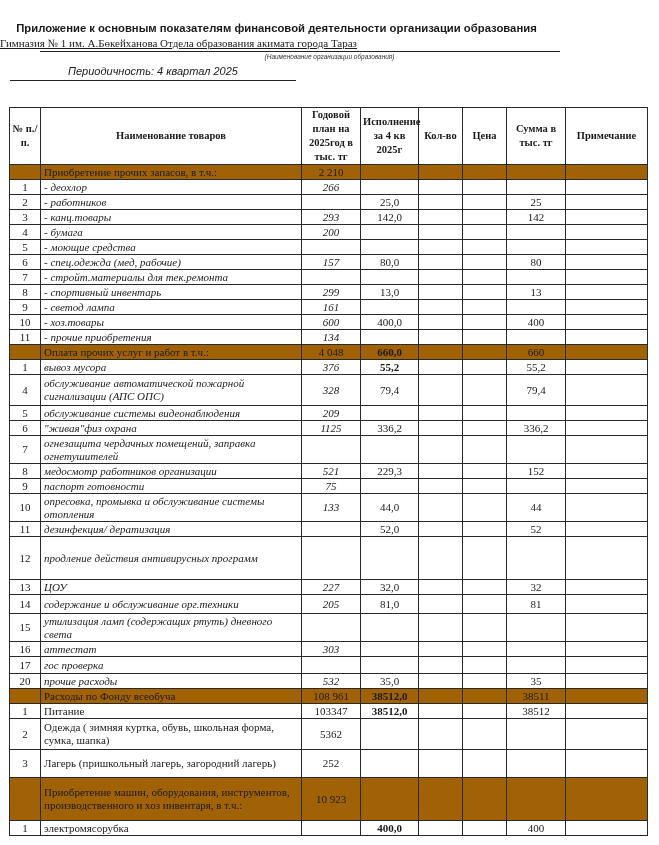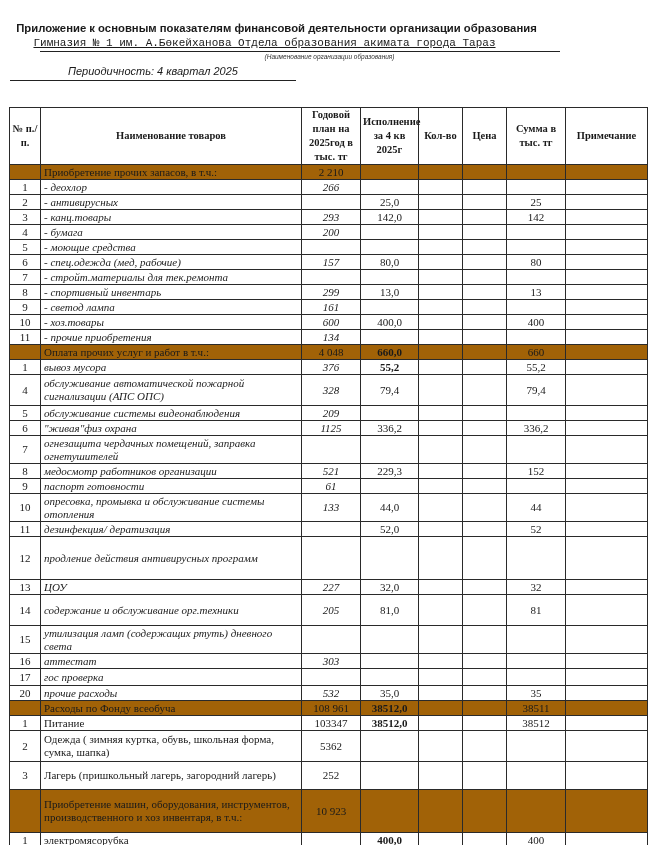--- a/index.html
+++ b/index.html
@@ -1,18 +1,18 @@
 <!DOCTYPE html>
 <html><head>
 <meta charset="utf-8">
 <style>
   html, body { margin: 0; padding: 0; background: #ffffff; }
   body { width: 659px; height: 845px; position: relative; overflow: hidden; font-family: "Liberation Serif", serif; color: #1a1a1a; }
   .title { position: absolute; left: 0; top: 22px; width: 545px; text-align: center; font-family: "Liberation Sans", sans-serif; font-weight: bold; font-size: 11.3px; padding-left: 8px; box-sizing: border-box; }
-  .org { position: absolute; left: 0; top: 37px; width: 529px; text-align: center; font-family: Liberation Mono, monospace; font-size: 11px; text-decoration: underline; }
+  .org { position: absolute; left: 0; top: 37px; width: 529px; font-family: Liberation Serif, serif; font-size: 11px; text-decoration: underline; }
   .org-line { position: absolute; left: 40px; top: 51px; width: 520px; border-top: 1px solid #222; }
   .org-caption { position: absolute; left: 0; top: 53px; width: 659px; text-align: center; font-family: "Liberation Sans", sans-serif; font-style: italic; font-size: 6.5px; color: #333; }
   .period { position: absolute; left: 68px; top: 65px; font-family: "Liberation Sans", sans-serif; font-style: italic; font-size: 11px; }
   .period-line { position: absolute; left: 10px; top: 80px; width: 286px; border-top: 1px solid #222; }
 
   table.report { position: absolute; left: 9px; top: 107px; border-collapse: collapse; table-layout: fixed; width: 638px; font-size: 11px; }
   table.report th, table.report td { border: 1px solid #2a2a2a; padding: 0 3px; vertical-align: middle; line-height: 13px; }
   table.report th { font-weight: bold; text-align: center; font-size: 10.5px; line-height: 14px; padding: 0 2px; }
   td.num { text-align: center; }
   td.name { text-align: left; }
@@ -72,21 +72,21 @@
         <td class="name it"> - деохлор</td>
         <td class="c it">266</td>
         <td class="c"></td>
         <td class="c"></td>
         <td class="c"></td>
         <td class="c"></td>
         <td class="c"></td>
       </tr>
       <tr class="item" style="height: 15px;">
         <td class="num">2</td>
-        <td class="name it"> - антивирусных</td>
+        <td class="name it"> - работников</td>
         <td class="c it"></td>
         <td class="c">25,0</td>
         <td class="c"></td>
         <td class="c"></td>
         <td class="c">25</td>
         <td class="c"></td>
       </tr>
       <tr class="item" style="height: 15px;">
         <td class="num">3</td>
         <td class="name it"> - канц.товары</td>
@@ -243,21 +243,21 @@
         <td class="c it">521</td>
         <td class="c">229,3</td>
         <td class="c"></td>
         <td class="c"></td>
         <td class="c">152</td>
         <td class="c"></td>
       </tr>
       <tr class="item" style="height: 15px;">
         <td class="num">9</td>
         <td class="name it">паспорт готовности</td>
-        <td class="c it">61</td>
+        <td class="c it">75</td>
         <td class="c"></td>
         <td class="c"></td>
         <td class="c"></td>
         <td class="c"></td>
         <td class="c"></td>
       </tr>
       <tr class="item" style="height: 28px;">
         <td class="num">10</td>
         <td class="name it">опресовка, промывка и обслуживание системы отопления</td>
         <td class="c it">133</td>
@@ -290,21 +290,21 @@
       <tr class="item" style="height: 15px;">
         <td class="num">13</td>
         <td class="name it">ЦОУ</td>
         <td class="c it">227</td>
         <td class="c">32,0</td>
         <td class="c"></td>
         <td class="c"></td>
         <td class="c">32</td>
         <td class="c"></td>
       </tr>
-      <tr class="item" style="height: 31px;">
+      <tr class="item" style="height: 19px;">
         <td class="num">14</td>
         <td class="name it">содержание и обслуживание орг.техники</td>
         <td class="c it">205</td>
         <td class="c">81,0</td>
         <td class="c"></td>
         <td class="c"></td>
         <td class="c">81</td>
         <td class="c"></td>
       </tr>
       <tr class="item" style="height: 28px;">

